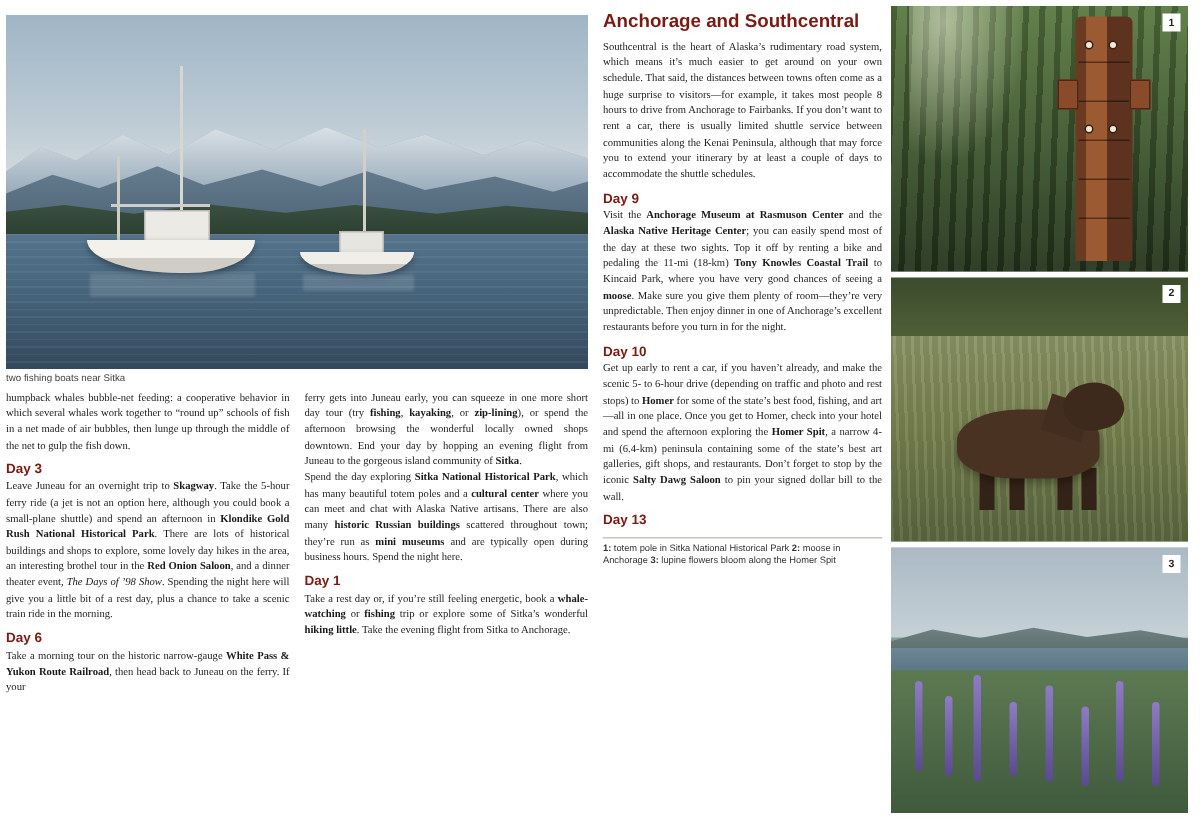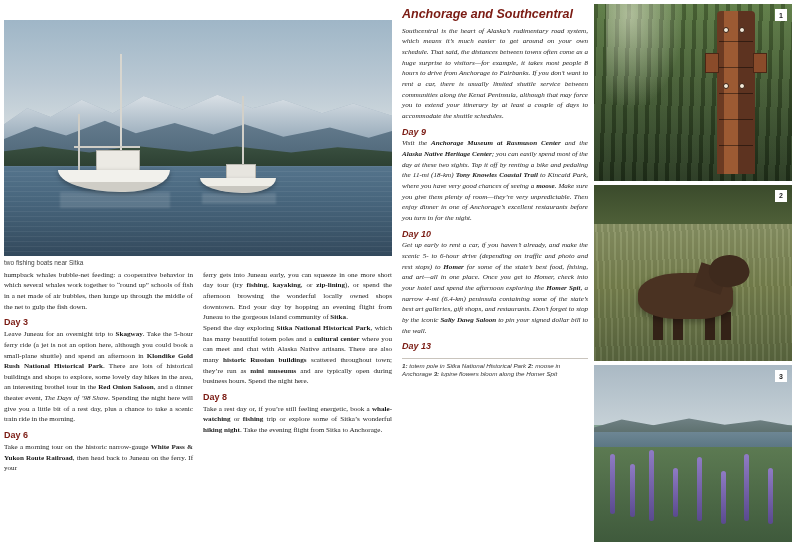--- a/index.html
+++ b/index.html
@@ -17,21 +17,21 @@
     inset: 0;
     display: flex;
   }
 
   
   .left-col {
     width: 398px;
     height: 546px;
     position: relative;
     background: #fff;
-    padding: 20px 6px 4px 4px;
+    padding: 10px 6px 4px 4px;
   }
 
   .hero {
     position: relative;
     width: 388px;
     height: 236px;
     overflow: hidden;
     background: linear-gradient(to bottom, #6a8fae 0%, #8fa8bd 40%, #5d7c93 60%, #3f5a6e 100%);
   }
   
@@ -151,21 +151,20 @@
   
   .mid-col {
     width: 196px;
     height: 444px;
     padding: 6px 6px 6px 4px;
     font-size: 7.1px;
     line-height: 1.5;
     text-align: justify;
     color: #1a1a1a;
     hyphens: auto;
-    font-style: italic;
   }
   .mid-col p { margin: 0; }
   .secttitle {
     font-family: "Liberation Sans", sans-serif;
     font-weight: bold;
     color: #7a1a12;
     font-size: 12.5px;
     line-height: 1.1;
     margin: 2px 0 4px 0;
   }
@@ -337,22 +336,22 @@
 
         <div class="daytitle">Day 6</div>
         <p>Take a morning tour on the historic narrow-gauge <b>White Pass &amp; Yukon Route Railroad</b>, then head back to Juneau on the ferry. If your</p>
       </div>
 
       <div class="col">
         <p>ferry gets into Juneau early, you can squeeze in one more short day tour (try <b>fishing</b>, <b>kayaking</b>, or <b>zip-lining</b>), or spend the afternoon browsing the wonderful locally owned shops downtown. End your day by hopping an evening flight from Juneau to the gorgeous island community of <b>Sitka</b>.</p>
 
         <p>Spend the day exploring <b>Sitka National Historical Park</b>, which has many beautiful totem poles and a <b>cultural center</b> where you can meet and chat with Alaska Native artisans. There are also many <b>historic Russian buildings</b> scattered throughout town; they’re run as <b>mini museums</b> and are typically open during business hours. Spend the night here.</p>
 
-        <div class="daytitle">Day 8</div>
-        <p>Take a rest day or, if you’re still feeling energetic, book a <b>whale-watching</b> or <b>fishing</b> trip or explore some of Sitka’s wonderful <b>hiking night</b>. Take the evening flight from Sitka to Anchorage.</p>
+        <div class="daytitle">Day 1</div>
+        <p>Take a rest day or, if you’re still feeling energetic, book a <b>whale-watching</b> or <b>fishing</b> trip or explore some of Sitka’s wonderful <b>hiking little</b>. Take the evening flight from Sitka to Anchorage.</p>
       </div>
     </div>
   </div>
 
   <div class="mid-col">
     <div class="secttitle">Anchorage and Southcentral</div>
     <p>Southcentral is the heart of Alaska’s rudimentary road system, which means it’s much easier to get around on your own schedule. That said, the distances between towns often come as a huge surprise to visitors—for example, it takes most people 8 hours to drive from Anchorage to Fairbanks. If you don’t want to rent a car, there is usually limited shuttle service between communities along the Kenai Peninsula, although that may force you to extend your itinerary by at least a couple of days to accommodate the shuttle schedules.</p>
 
     <div class="daytitle">Day 9</div>
     <p>Visit the <b>Anchorage Museum at Rasmuson Center</b> and the <b>Alaska Native Heritage Center</b>; you can easily spend most of the day at these two sights. Top it off by renting a bike and pedaling the 11-mi (18-km) <b>Tony Knowles Coastal Trail</b> to Kincaid Park, where you have very good chances of seeing a <b>moose</b>. Make sure you give them plenty of room—they’re very unpredictable. Then enjoy dinner in one of Anchorage’s excellent restaurants before you turn in for the night.</p>

